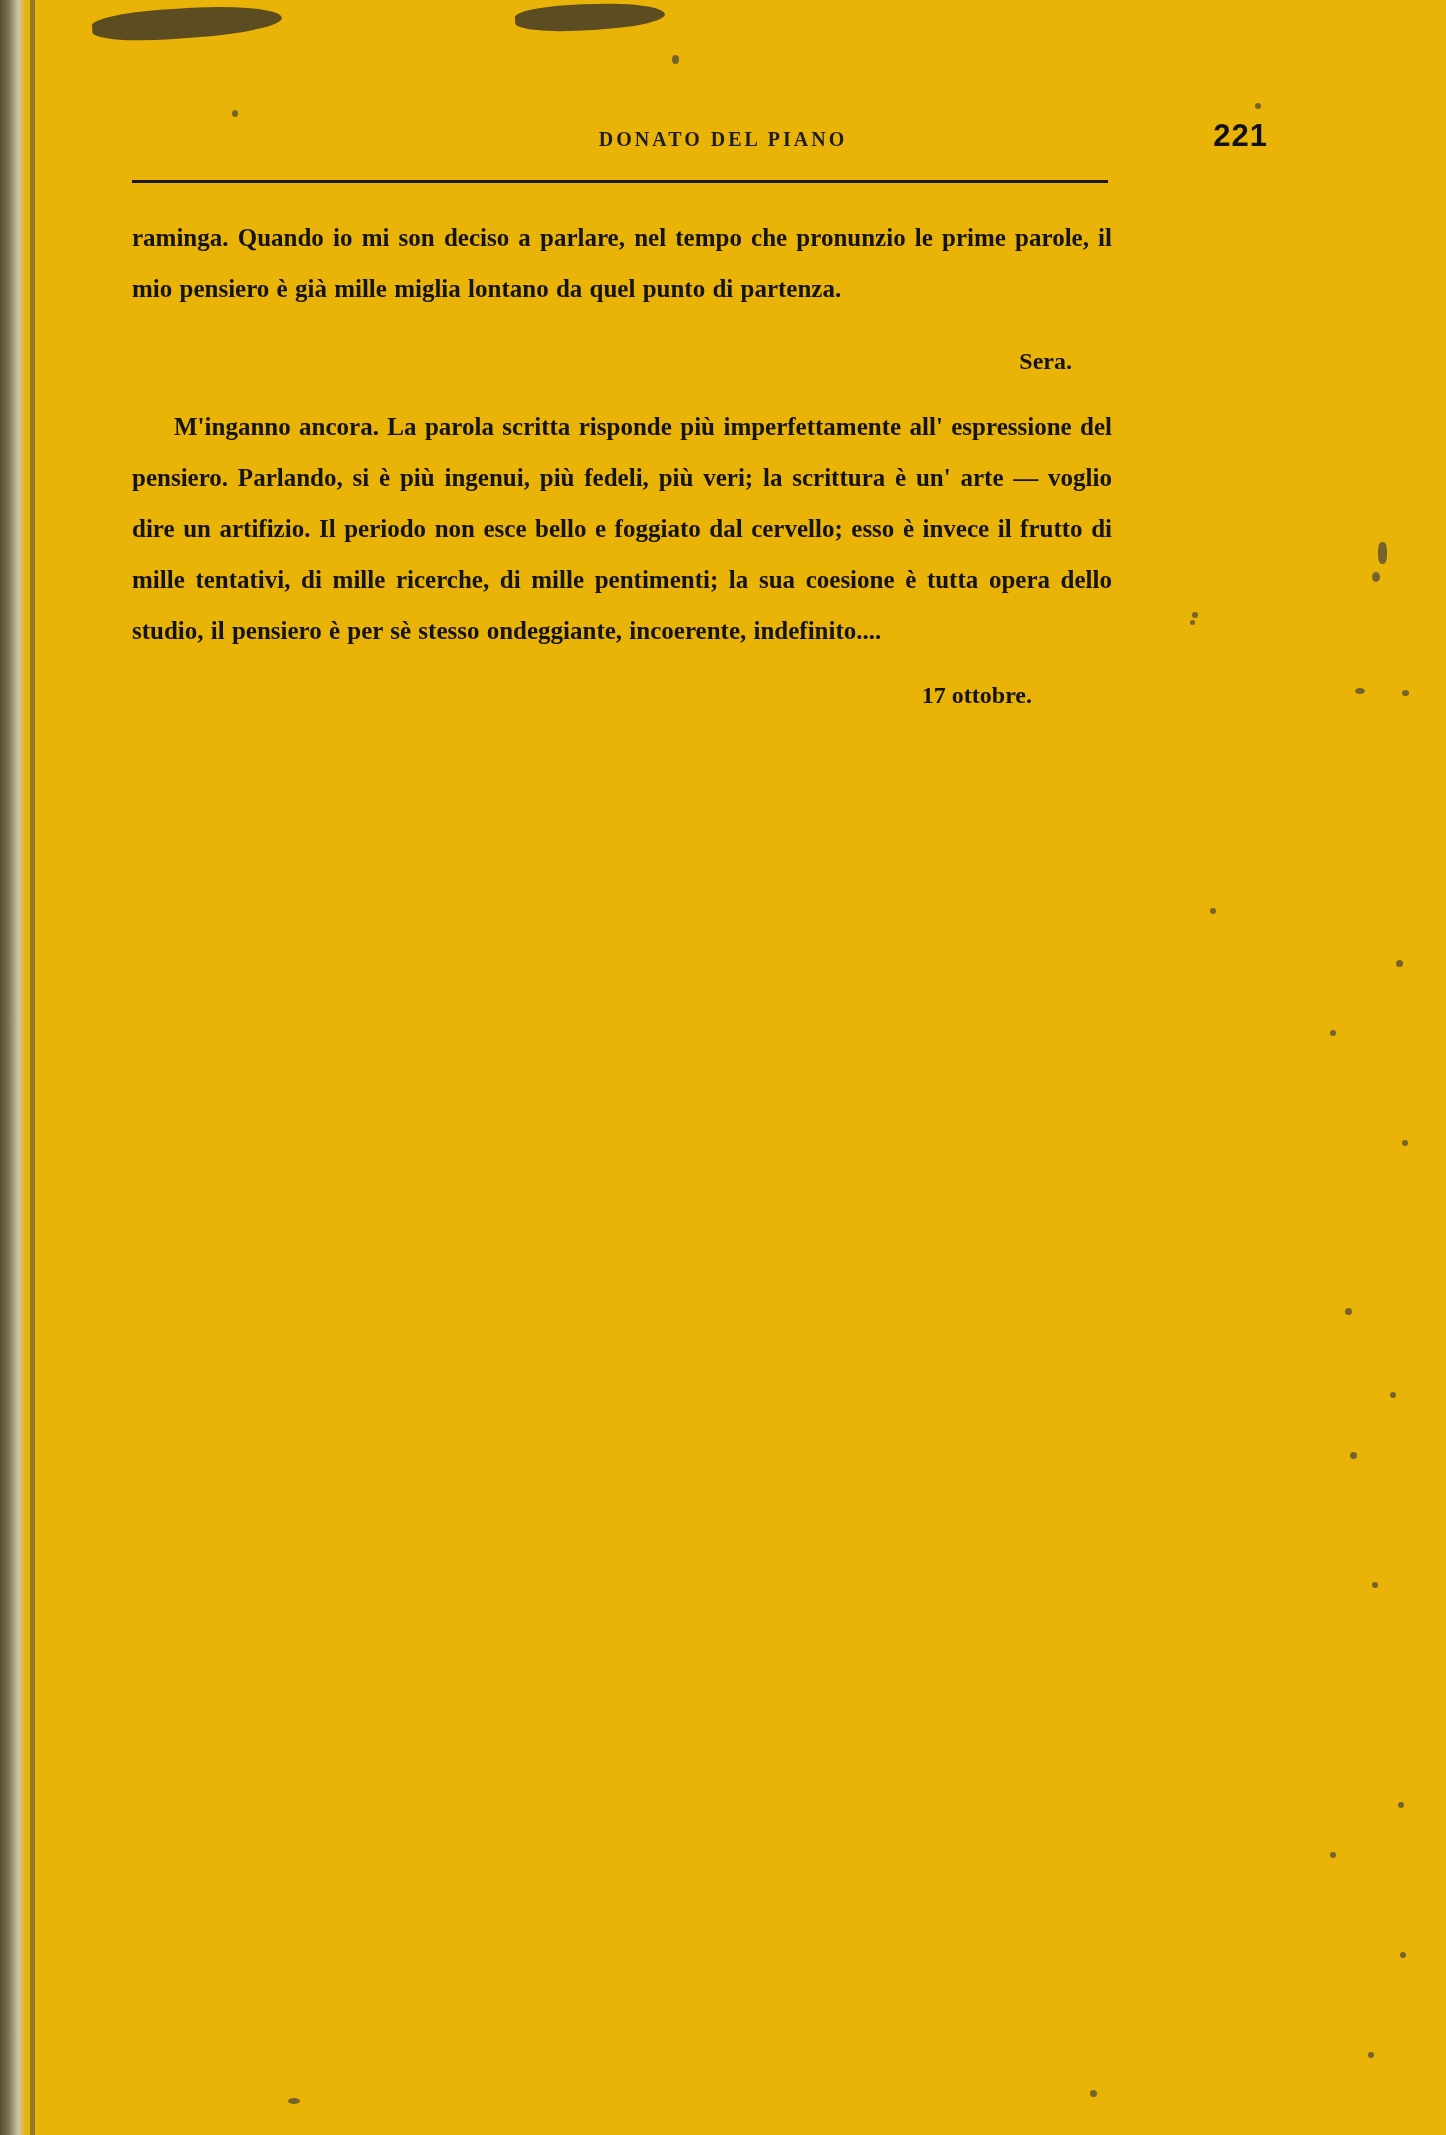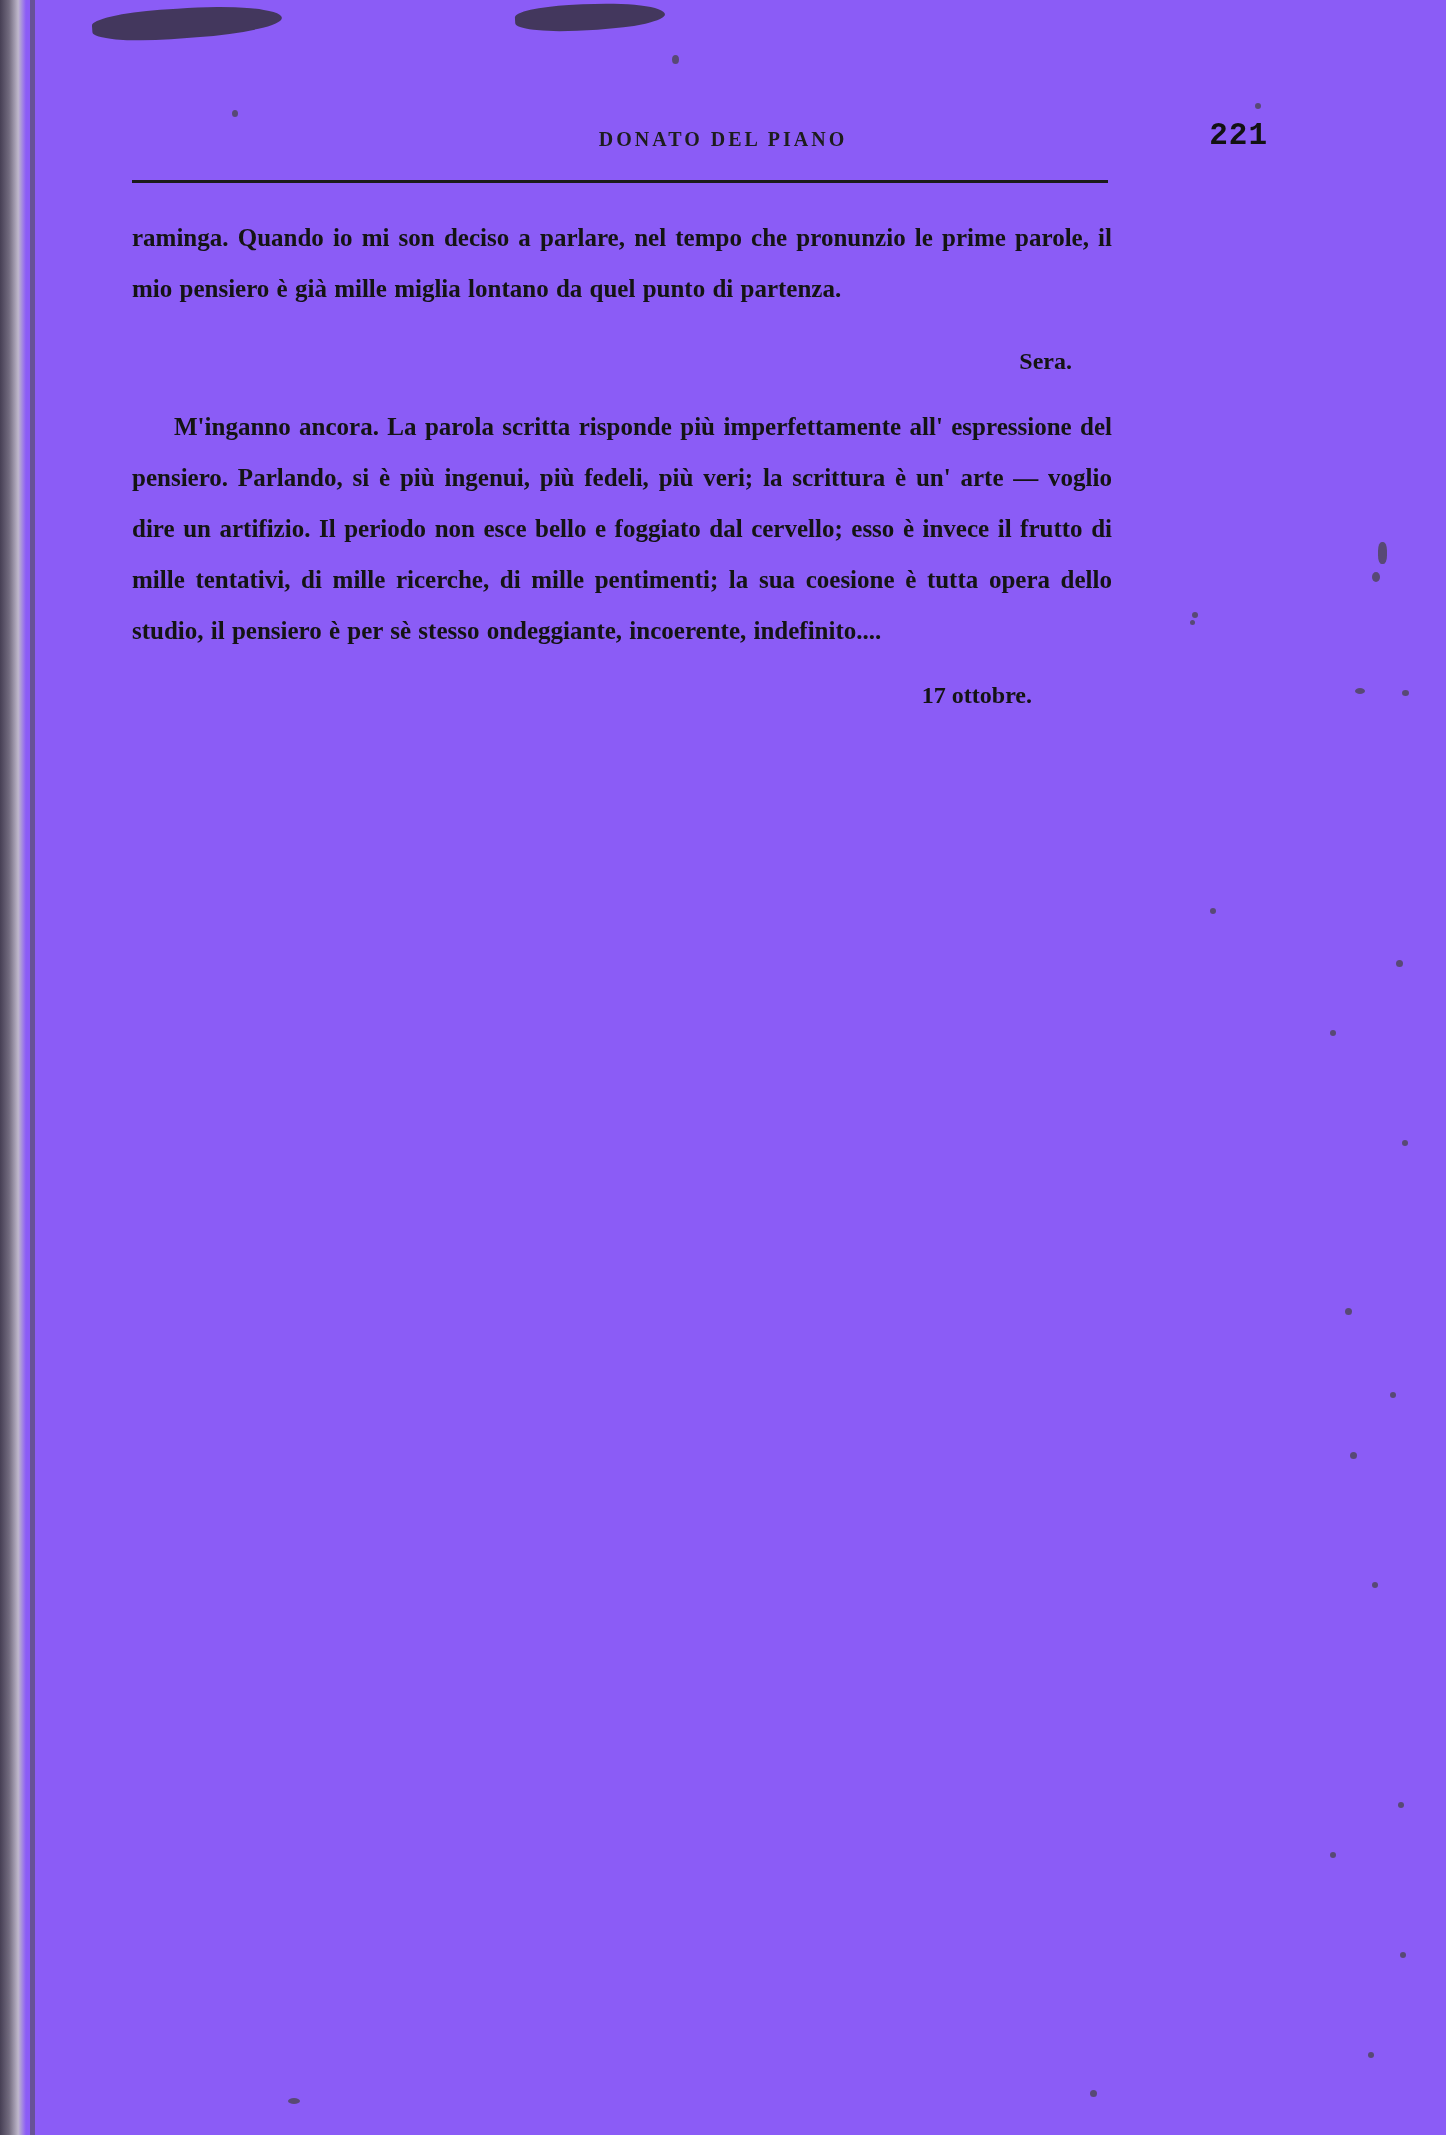--- a/index.html
+++ b/index.html
@@ -4,21 +4,21 @@
 <style>
   html, body {
     margin: 0;
     padding: 0;
     background: #ffffff;
   }
   .page {
     position: relative;
     width: 1446px;
     height: 2135px;
-    background: #8b5cf6;
+    background: #eab308;
     overflow: hidden;
     font-family: "Liberation Serif", serif;
     color: #1a1a1a;
   }
 
   
   .scan-edge-left {
     position: absolute;
     left: 0; top: 0;
     width: 26px; height: 100%;
@@ -57,21 +57,21 @@
     font-size: 20px;
     letter-spacing: 3px;
     font-weight: 700;
     color: #1d1d1d;
     display: inline-block;
   }
   .folio {
     position: absolute;
     right: 178px;
     top: 118px;
-    font-family: Liberation Mono, monospace;
+    font-family: Liberation Sans, sans-serif;
     font-size: 31px;
     font-weight: 700;
     color: #121212;
     letter-spacing: 1px;
   }
   .rule {
     position: absolute;
     left: 132px;
     top: 180px;
     width: 976px;

